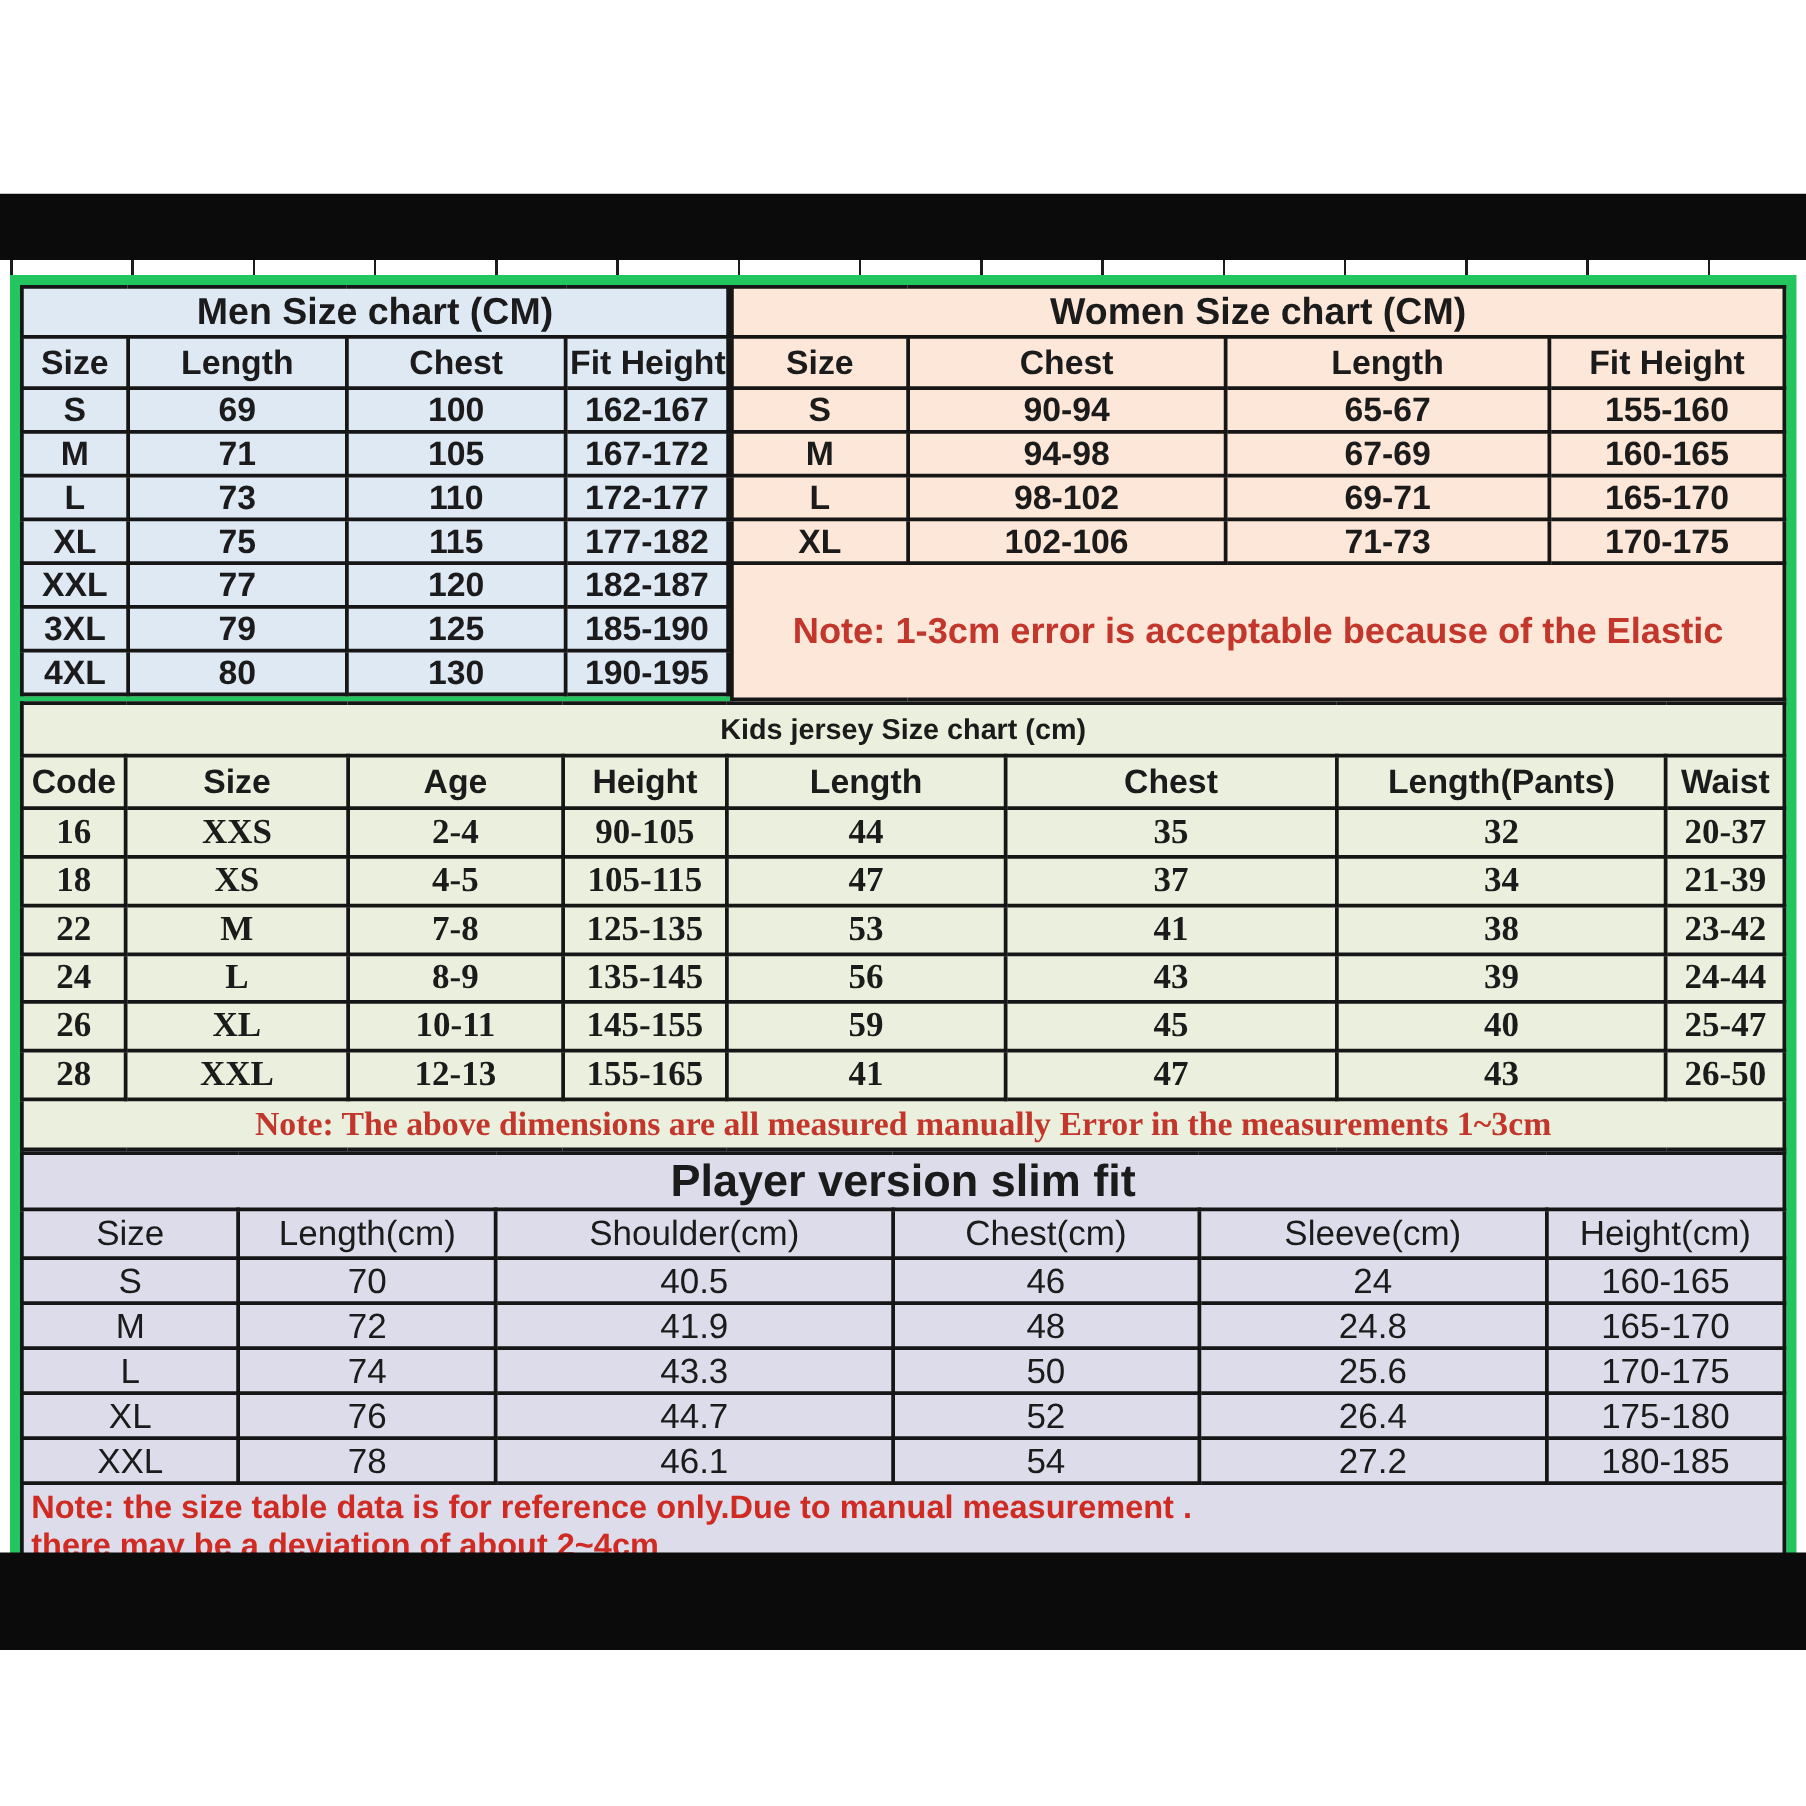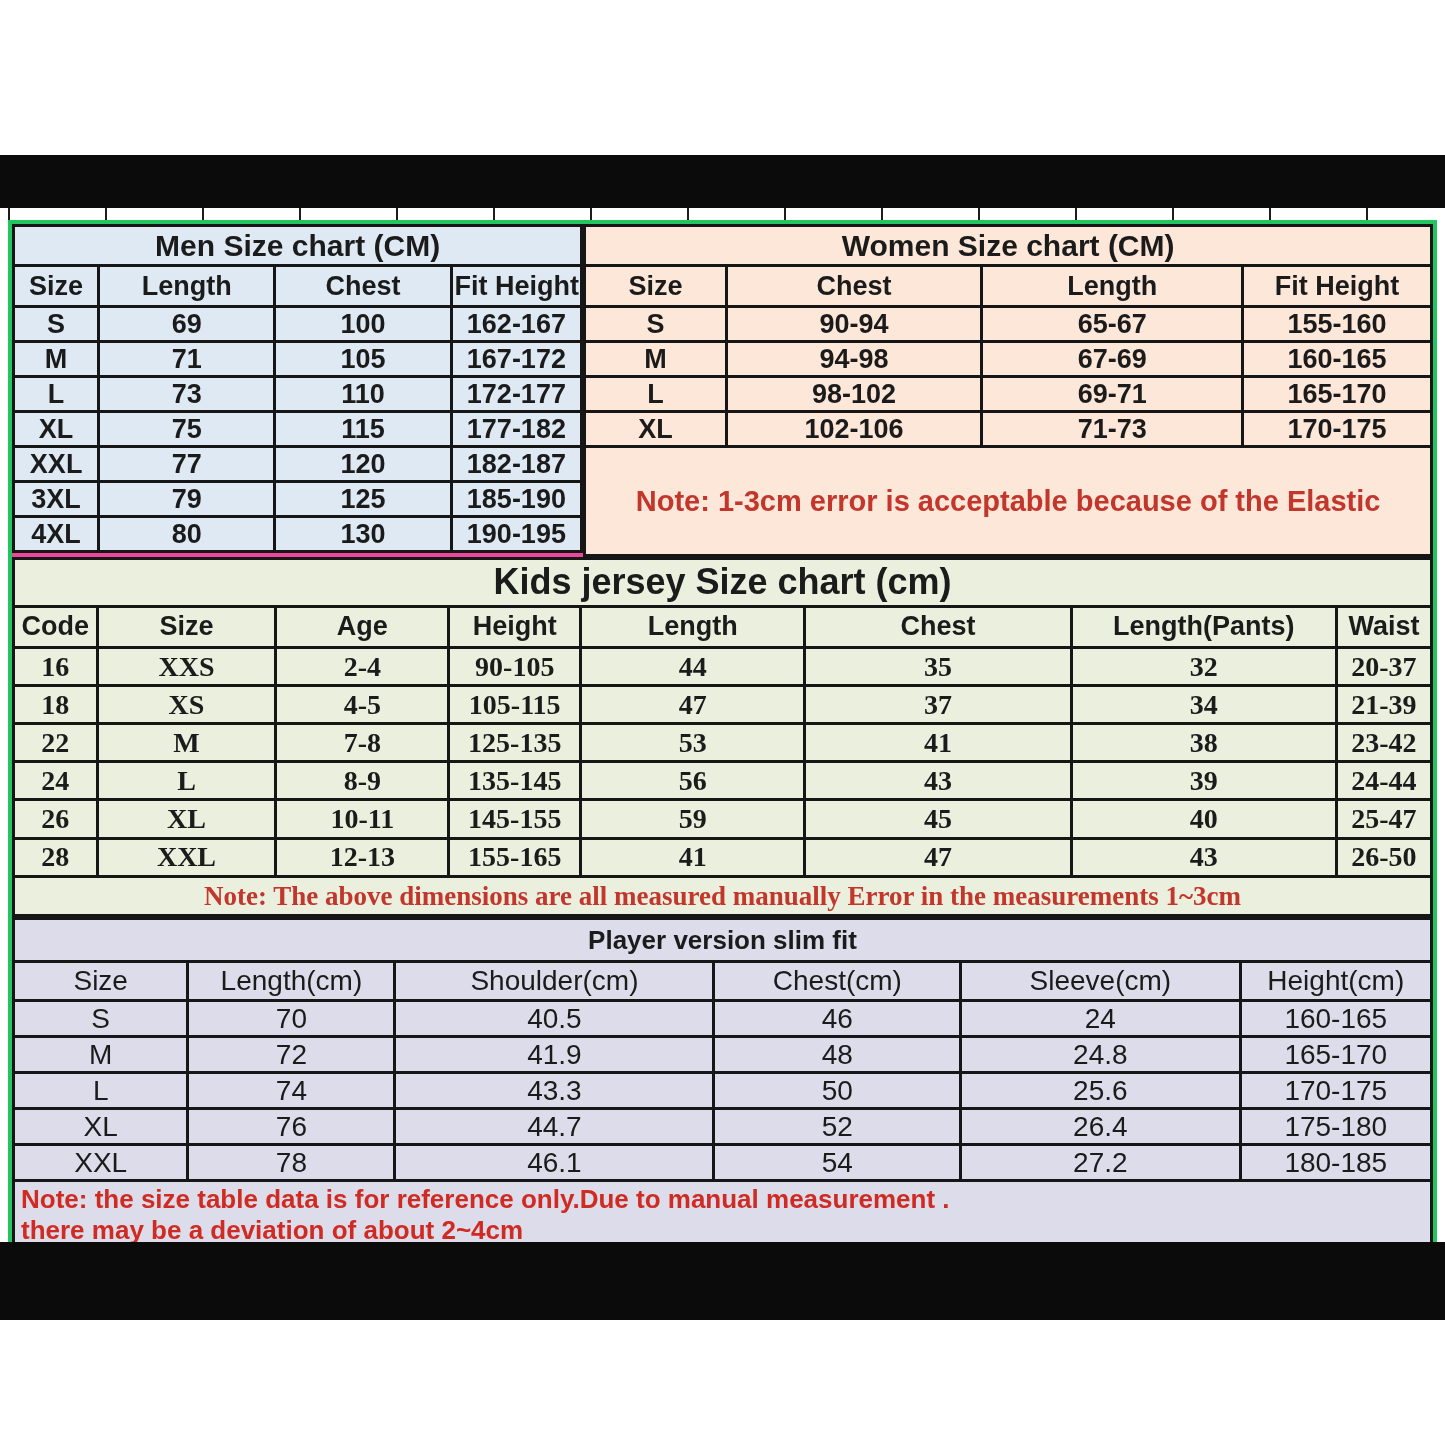--- a/index.html
+++ b/index.html
@@ -18,23 +18,23 @@
     position:absolute;top:208px;left:0;width:1445px;
     padding:0 8px;box-sizing:border-box;
   }
   .tick-strip{
     width:100%;
     background:repeating-linear-gradient(90deg,#1c1c1c 0 2px,#ffffff 2px 97px);
   }
   .tick-top{height:12px;}
   .tick-bottom{height:20px;}
   #main-frame{
-    border:4px solid #22c55e;
+    border:8px solid #22c55e;
     box-sizing:border-box;
-    background:#ec4899;
+    background:#22c55e;
   }
   table{border-collapse:collapse;table-layout:fixed;width:100%;}
   td,th{
     border:3px solid #161616;
     text-align:center;vertical-align:middle;
     padding:0 2px;overflow:hidden;white-space:nowrap;
   }
   
   #top-section{display:flex;align-items:stretch;}
   #men-half{width:40.2%;}
@@ -48,36 +48,36 @@
   #men-half td,#women-half td{font-size:27px;font-weight:bold;}
   #women-note-cell{height:106px;}
   .women-note{
     font-size:29px;font-weight:bold;
     text-decoration-thickness:3px;
     text-underline-offset:5px;
   }
   
   #kids-table{height:360px;}
   .kids-bg{background:#eaf0dd;}
-  #kids-table .title-row th{height:36px;font-size:36px;}
+  #kids-table .title-row th{height:36px;font-size:23px;}
   #kids-table .header-row th{height:36px;font-size:27px;}
   #kids-table tbody tr{height:36px;}
   #kids-table tbody td{
     font-family:"Liberation Serif",serif;
     font-size:28px;font-weight:bold;
   }
   #kids-note-cell{height:34px;}
   .kids-note{
     font-family:"Liberation Serif",serif;
     font-size:27px;font-weight:bold;
   }
   
   #player-table{height:321px;}
   .player-bg{background:#dcdcea;}
-  #player-table .title-row th{height:40px;font-size:26px;}
+  #player-table .title-row th{height:40px;font-size:36px;}
   #player-table .header-row th{height:36px;font-size:28px;font-weight:normal;}
   #player-table tbody tr{height:36px;}
   #player-table tbody td{font-size:28px;font-weight:normal;}
   #footer-note-cell{height:65px;text-align:left;vertical-align:middle;}
   .footer-note-line{
     font-size:26px;font-weight:bold;
     line-height:31px;text-align:left;padding-left:4px;
     white-space:nowrap;
   }
   .red{color:#c2362c;}

